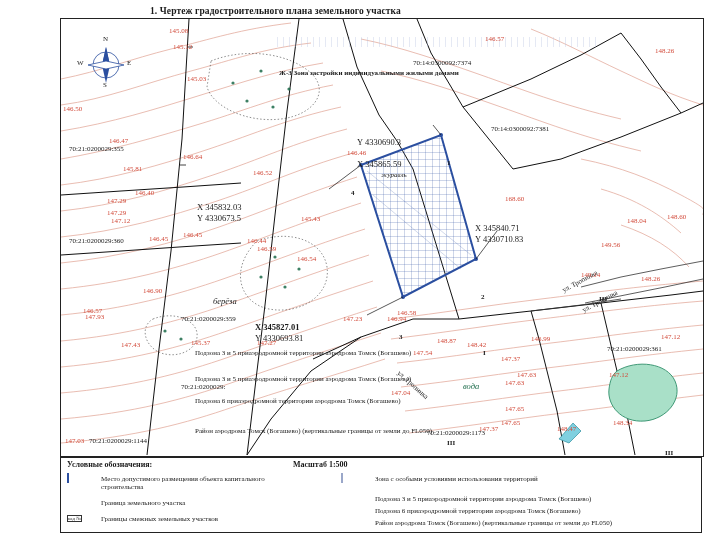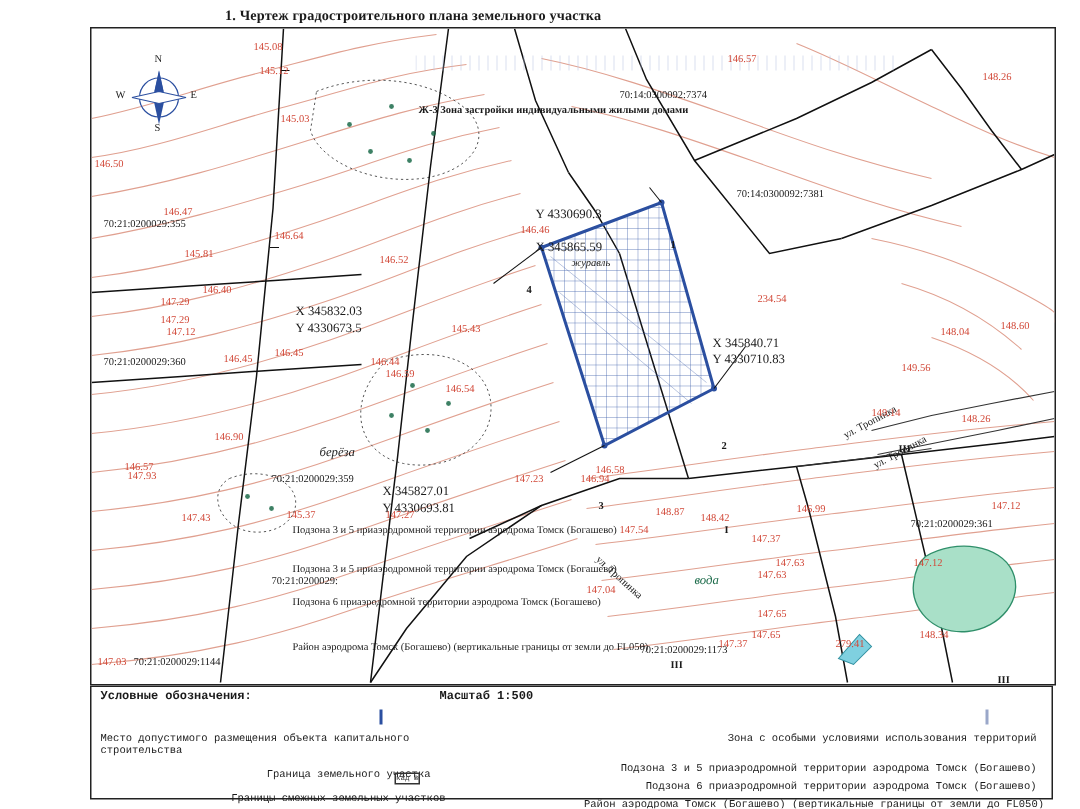--- a/index.html
+++ b/index.html
@@ -60,45 +60,43 @@
   
   #legend {
     position: absolute;
     left: 60px;
     top: 457px;
     width: 642px;
     height: 76px;
     border: 1px solid #222222;
     background: #ffffff;
     box-sizing: border-box;
-    font-family: Liberation Mono, monospace;
   }
   #legend-title {
     position: absolute;
     left: 6px;
     top: 2px;
     font-size: 8px;
     font-weight: bold;
     color: #1a1a1a;
   }
   #scale-label {
     position: absolute;
     left: 232px;
     top: 2px;
     font-size: 8px;
     font-weight: bold;
     color: #1a1a1a;
   }
   .leg-row {
     position: absolute;
     display: flex;
-    align-items: flex-end;
+    align-items: flex-start;
     font-size: 7px;
     color: #1a1a1a;
-    flex-direction: column;
   }
   .leg-sym {
     width: 28px;
     height: 14px;
     margin-right: 6px;
     flex: 0 0 auto;
     position: relative;
   }
   .leg-txt { padding-top: 1px; line-height: 1.15; white-space: pre-line;}
   .sym-site {
@@ -275,21 +273,21 @@
 
     <div class="lbl big" style="left:296px; top:108px;margin-top:33px;">X 345865.59</div>
     <div class="lbl big" style="left:296px; top:119px;">Y 4330690.3</div>
 
     <div class="lbl big" style="left:136px; top:184px;">X 345832.03</div>
     <div class="lbl big" style="left:136px; top:195px;">Y 4330673.5</div>
 
     <div class="lbl big" style="left:414px; top:205px;">X 345840.71</div>
     <div class="lbl big" style="left:414px; top:216px;text-align:center;">Y 4330710.83</div>
 
-    <div class="lbl big" style="left:194px; top:304px;">X 345827.01</div>
+    <div class="lbl big" style="left:194px; top:304px;font-weight:bold;">X 345827.01</div>
     <div class="lbl big" style="left:194px; top:315px;">Y 4330693.81</div>
 
     <div class="lbl bold" style="left:386px; top:110px;">1</div>
     <div class="lbl bold" style="left:420px; top:244px;">2</div>
     <div class="lbl bold" style="left:338px; top:284px;">3</div>
     <div class="lbl bold" style="left:290px; top:140px;">4</div>
 
     <div class="lbl ital" style="left:320px; top:152px;">журавль</div>
     <div class="lbl ital big" style="left:152px; top:278px;">берёза</div>
     <div class="lbl ital big grn" style="left:402px; top:363px;">вода</div>
@@ -349,35 +347,35 @@
     <div class="lbl red" style="left:336px; top:290px;">146.58</div>
     <div class="lbl red" style="left:286px; top:130px;">146.46</div>
     <div class="lbl red" style="left:130px; top:320px;">145.37</div>
     <div class="lbl red" style="left:330px; top:370px;">147.04</div>
 
     <div class="lbl red" style="left:424px; top:16px;">146.57</div>
     <div class="lbl red" style="left:594px; top:28px;">148.26</div>
     <div class="lbl red" style="left:606px; top:194px;">148.60</div>
     <div class="lbl red" style="left:566px; top:198px;">148.04</div>
     <div class="lbl red" style="left:540px; top:222px;">149.56</div>
-    <div class="lbl red" style="left:444px; top:176px;">234.54</div>
+    <div class="lbl red" style="left:444px; top:176px;">168.60</div>
     <div class="lbl red" style="left:580px; top:256px;">148.26</div>
     <div class="lbl red" style="left:520px; top:252px;">149.14</div>
     <div class="lbl red" style="left:600px; top:314px;">147.12</div>
     <div class="lbl red" style="left:440px; top:336px;">147.37</div>
     <div class="lbl red" style="left:470px; top:316px;">146.99</div>
     <div class="lbl red" style="left:444px; top:360px;">147.63</div>
     <div class="lbl red" style="left:444px; top:386px;">147.65</div>
     <div class="lbl red" style="left:456px; top:352px;">147.63</div>
     <div class="lbl red" style="left:548px; top:352px;">147.12</div>
     <div class="lbl red" style="left:440px; top:400px;">147.65</div>
     <div class="lbl red" style="left:406px; top:322px;">148.42</div>
     <div class="lbl red" style="left:376px; top:318px;">148.87</div>
     <div class="lbl red" style="left:418px; top:406px;">147.37</div>
-    <div class="lbl red" style="left:496px; top:406px;">279.41</div>
+    <div class="lbl red" style="left:496px; top:406px;">148.47</div>
     <div class="lbl red" style="left:552px; top:400px;">148.34</div>
 
   </div>
 
   <div id="legend">
     <div id="legend-title">Условные обозначения:</div>
     <div id="scale-label">Масштаб 1:500</div>
 
     <div class="leg-row" style="left:6px; top:16px; width:220px;">
       <span class="leg-sym"><span class="sym-site"></span></span>

